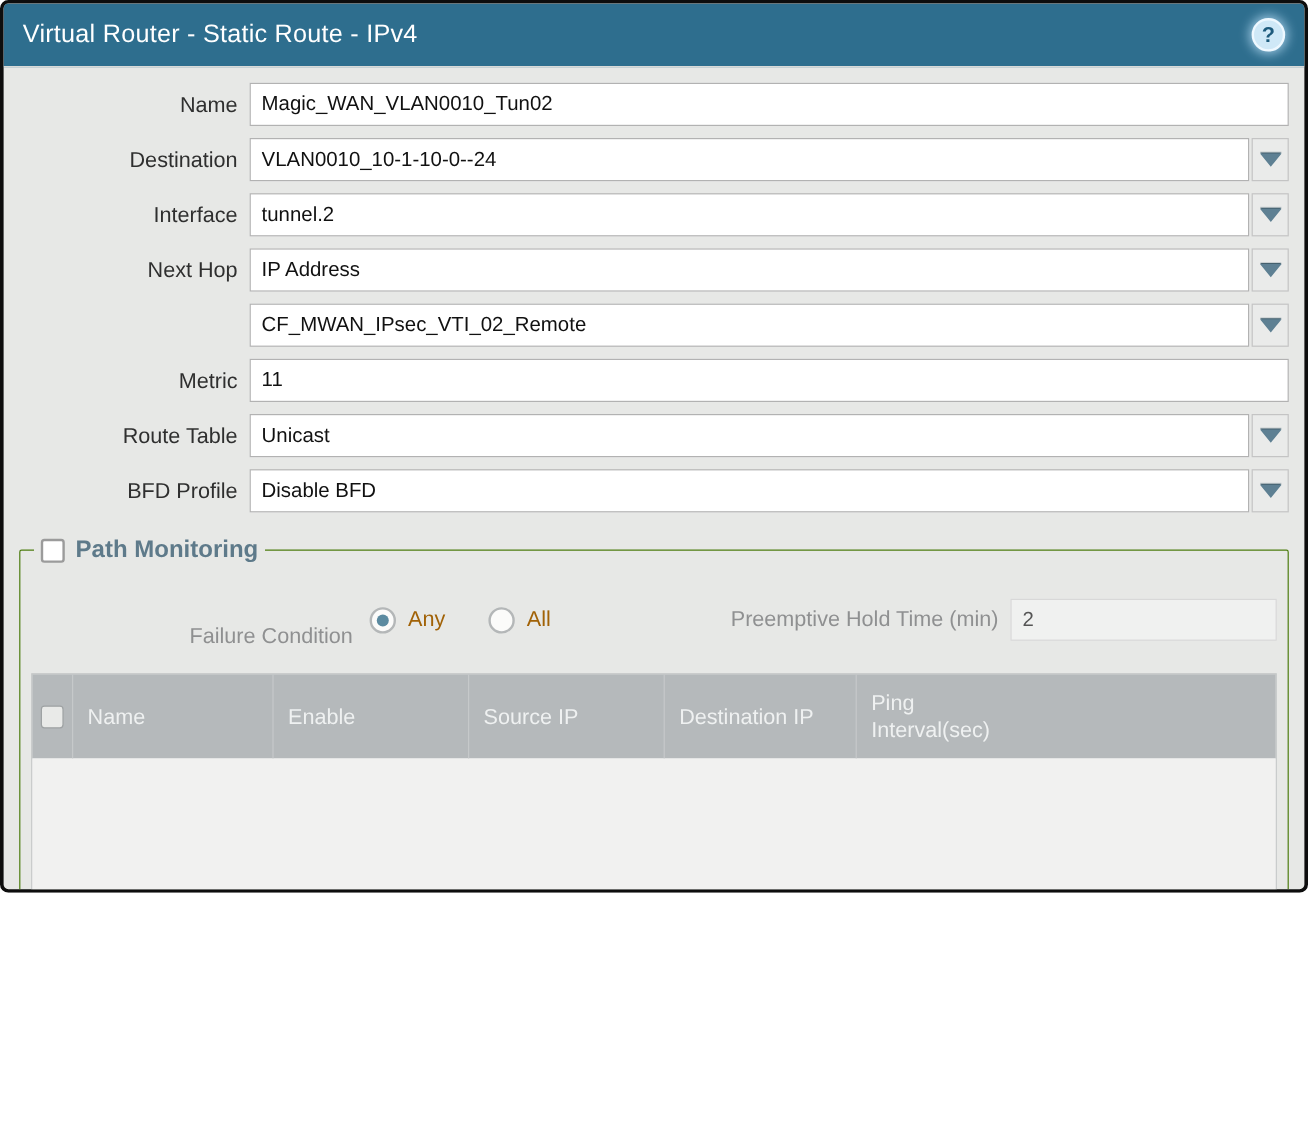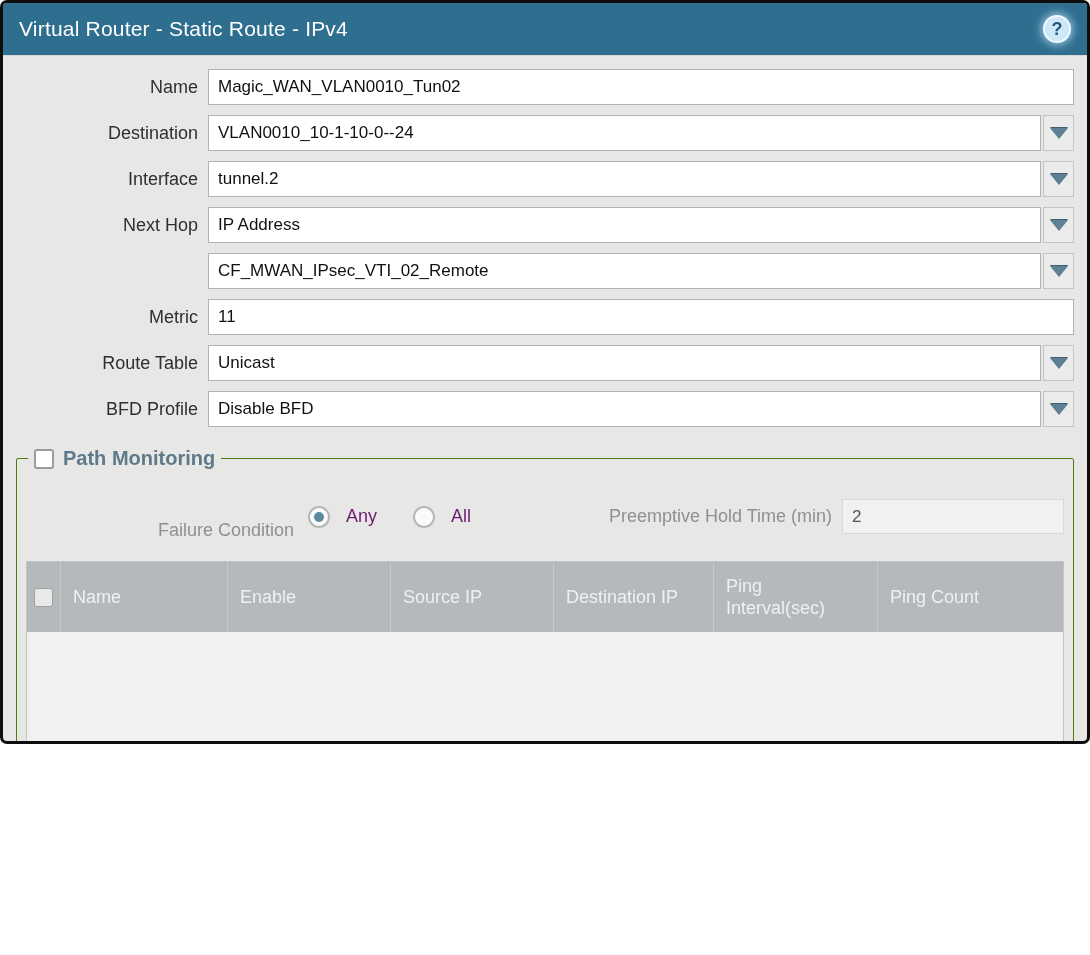--- a/index.html
+++ b/index.html
@@ -73,21 +73,21 @@
   .gray-label { color:#8f9091; font-size:18px; }
   .fc-label { width:282px; text-align:right; padding-right:14px;margin-top:28px; }
   .radio {
     width:22px; height:22px; border-radius:50%; background:#fbfbfa;
     border:2px solid #b4b7b8; position:relative; cursor:pointer;
   }
   .radio.selected::after {
     content:""; position:absolute; inset:4px; border-radius:50%;
     background:#5b8aa0;
   }
-  .radio-label { font-size:18px; color:#701a75; margin:0 0 0 16px; }
+  .radio-label { font-size:18px; color:#a16207; margin:0 0 0 10px; }
   .radio + .radio-label { margin-right:36px; }
   .pht-label { flex:1; text-align:right; padding-right:10px; }
   .pht-input {
     width:222px; height:35px; background:#f0f1f0; border:1px solid #d8d8d8;
     font-family:"Liberation Sans", sans-serif; font-size:17px; color:#555;
     padding:0 9px; outline:none;
   }
 
   
   .pm-table { border:1px solid #c2c5c6; }
@@ -244,21 +244,20 @@
       <div class="pm-table">
         <div class="tbl-header">
           <div class="th-cell th-check">
             <span class="tbl-checkbox"></span>
           </div>
           <div class="th-cell">Name</div>
           <div class="th-cell">Enable</div>
           <div class="th-cell">Source IP</div>
           <div class="th-cell">Destination IP</div>
           <div class="th-cell">Ping Interval(sec)</div>
-          <div class="th-cell">Ping Count</div>
         </div>
         <div class="tbl-body"></div>
         <div class="tbl-footer">
           <span class="tool-btn">
             <span class="tool-icon add-icon">+</span>
             <span class="tool-label">Add</span>
           </span>
           <span class="tool-btn disabled">
             <span class="tool-icon">−</span>
             <span class="tool-label">Delete</span>

